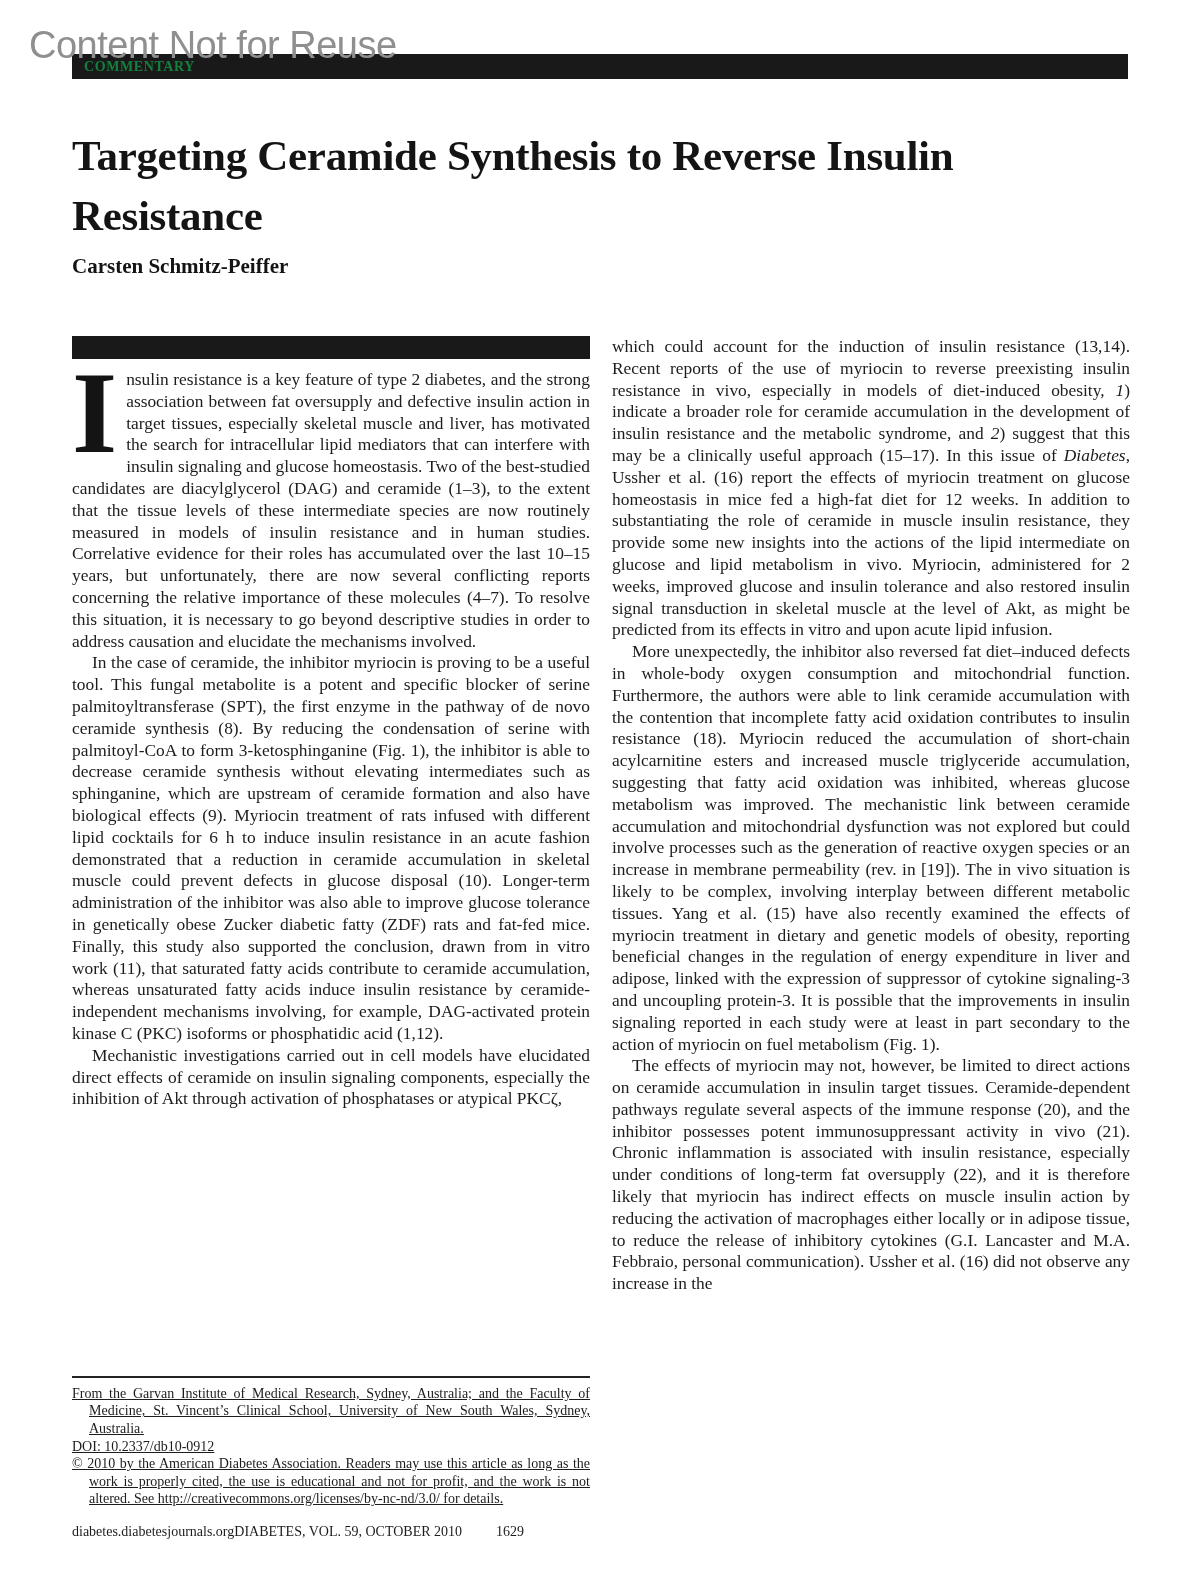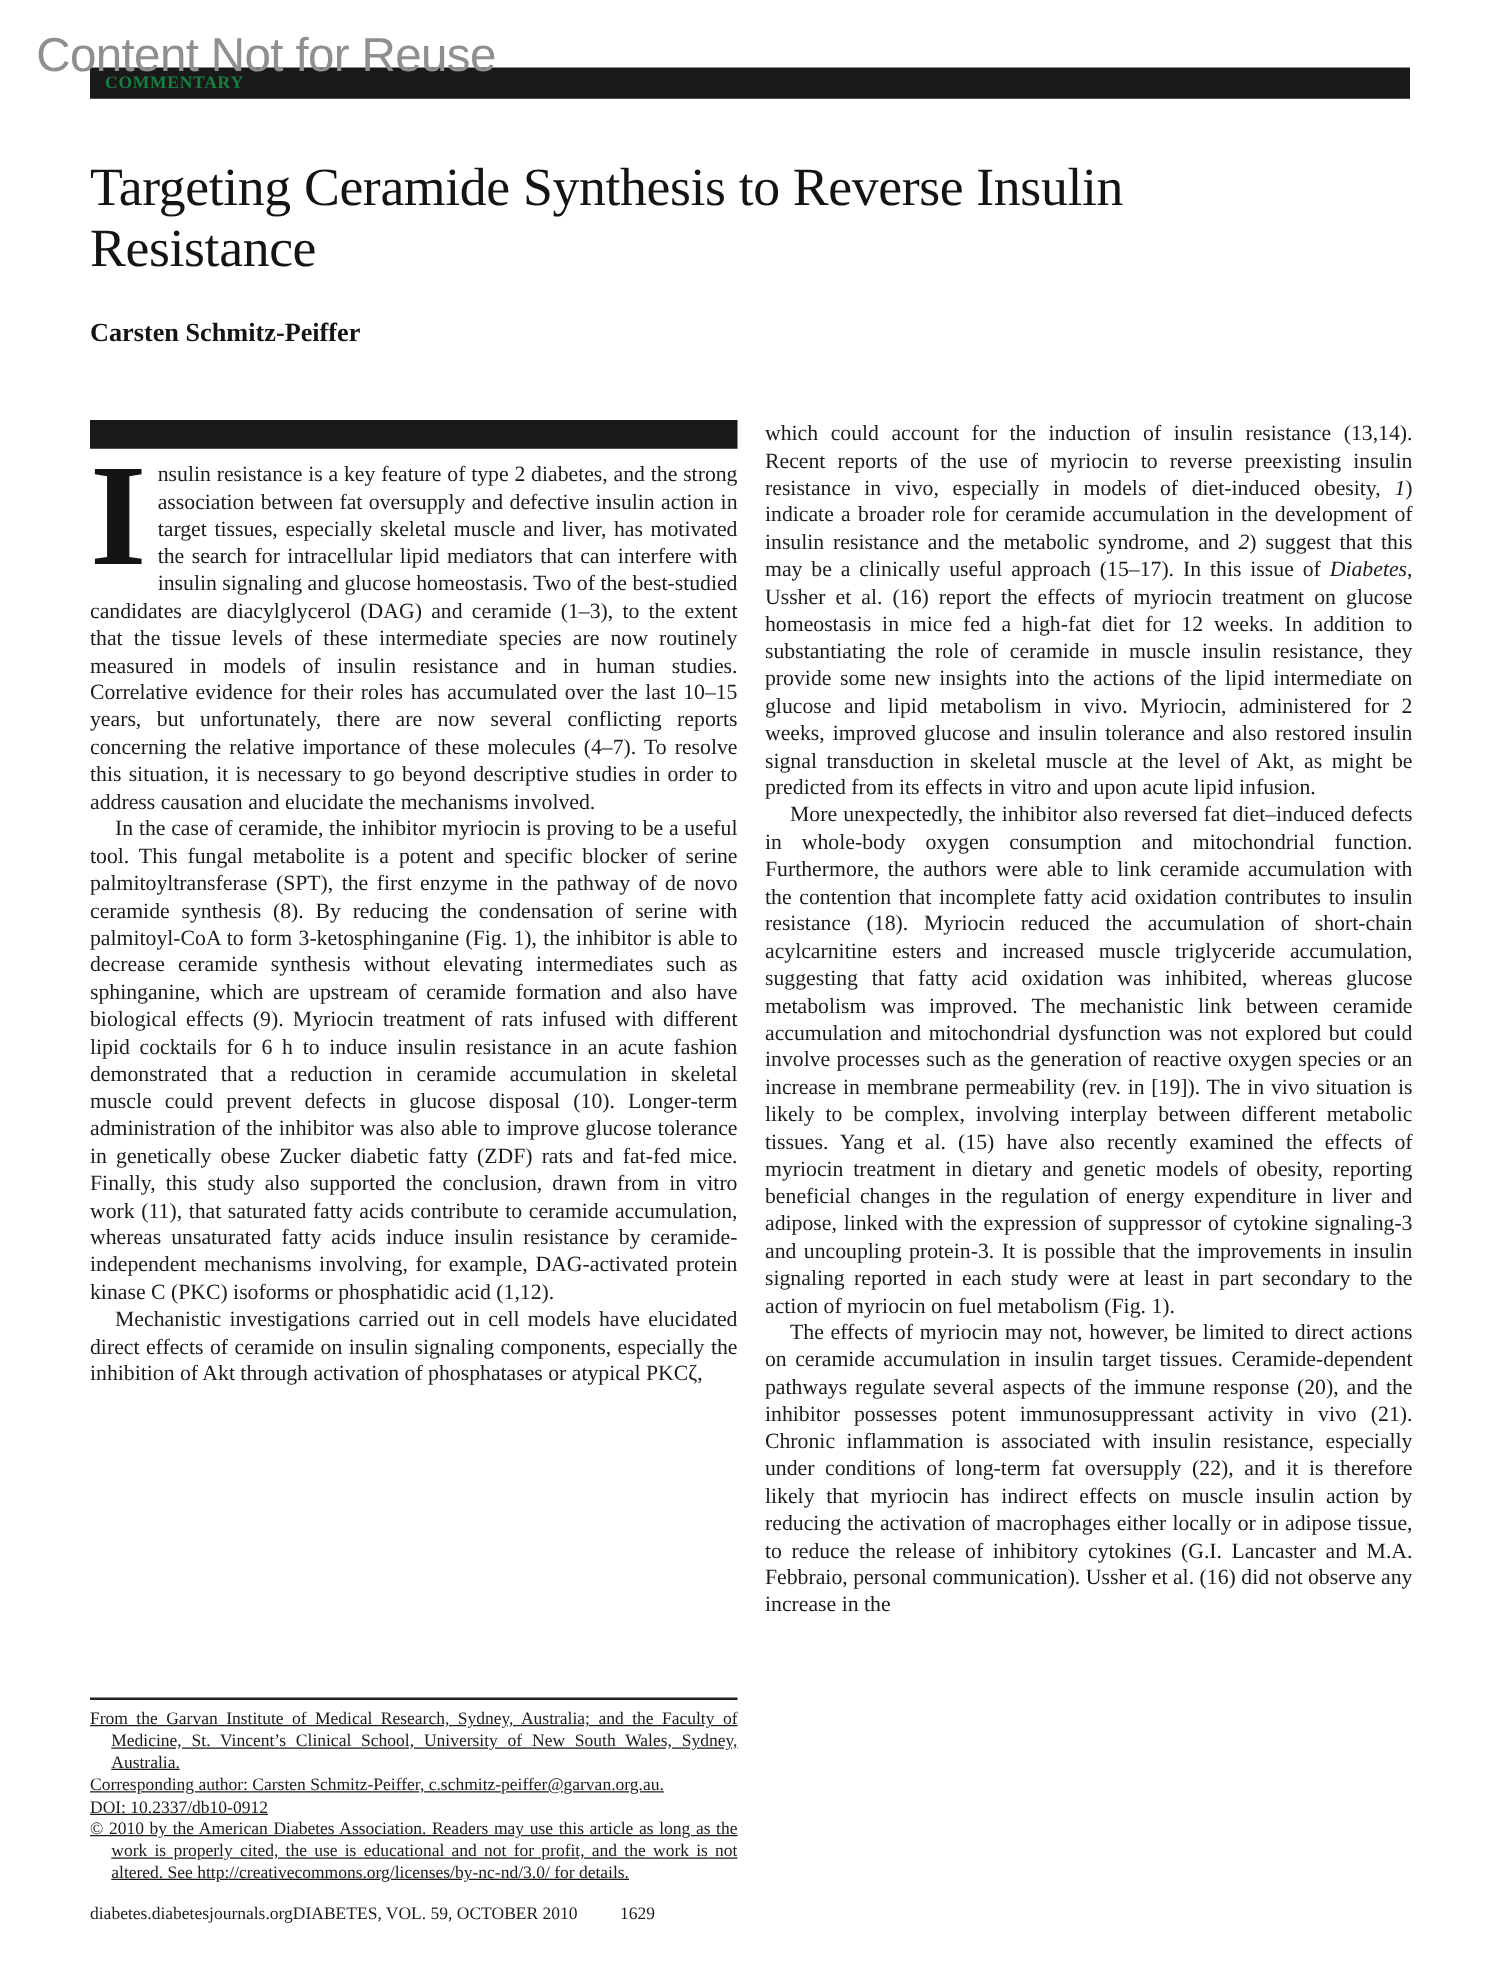--- a/index.html
+++ b/index.html
@@ -17,21 +17,21 @@
     position:absolute;left:72px;top:54px;width:1056px;height:25px;
     background:#191919;z-index:2;display:flex;align-items:center;
     box-sizing:border-box;padding-left:12px;
   }
   .kicker{
     color:#15803d;font-family:Liberation Serif, serif;
     font-weight:bold;font-size:14px;letter-spacing:0.6px;
   }
   .title{
     position:absolute;left:72px;top:97px;width:930px;
-    font-size:43px;font-weight:normal;line-height:49px;color:#141414;
+    font-size:43px;font-weight:bold;line-height:60px;color:#141414;
     letter-spacing:-0.3px;
   }
   .author{
     position:absolute;left:72px;top:210px;
     font-size:21px;font-weight:bold;color:#141414;margin-top:44px;
   }
   .columns{
     position:absolute;left:72px;top:336px;width:1058px;
     display:flex;gap:22px;
   }
@@ -82,21 +82,20 @@
     </p>
 
     <p class="indent">In the case of ceramide, the inhibitor myriocin is proving to be a useful tool. This fungal metabolite is a potent and specific blocker of serine palmitoyltransferase (SPT), the first enzyme in the pathway of de novo ceramide synthesis (8). By reducing the condensation of serine with palmitoyl-CoA to form 3-ketosphinganine (Fig. 1), the inhibitor is able to decrease ceramide synthesis without elevating intermediates such as sphinganine, which are upstream of ceramide formation and also have biological effects (9). Myriocin treatment of rats infused with different lipid cocktails for 6 h to induce insulin resistance in an acute fashion demonstrated that a reduction in ceramide accumulation in skeletal muscle could prevent defects in glucose disposal (10). Longer-term administration of the inhibitor was also able to improve glucose tolerance in genetically obese Zucker diabetic fatty (ZDF) rats and fat-fed mice. Finally, this study also supported the conclusion, drawn from in vitro work (11), that saturated fatty acids contribute to ceramide accumulation, whereas unsaturated fatty acids induce insulin resistance by ceramide-independent mechanisms involving, for example, DAG-activated protein kinase C (PKC) isoforms or phosphatidic acid (1,12).</p>
 
     <p class="indent">Mechanistic investigations carried out in cell models have elucidated direct effects of ceramide on insulin signaling components, especially the inhibition of Akt through activation of phosphatases or atypical PKCζ,</p>
 
     <div class="fn-group">
       <div class="fn-rule"></div>
       <div class="footnotes">
         <p class="fn-hang">From the Garvan Institute of Medical Research, Sydney, Australia; and the Faculty of Medicine, St. Vincent’s Clinical School, University of New South Wales, Sydney, Australia.</p>
-        <p class="fn-hang">Corresponding author: Carsten Schmitz-Peiffer, c.schmitz-peiffer@garvan.org.au.</p>
         <p class="fn-hang">DOI: 10.2337/db10-0912</p>
         <p class="fn-hang">© 2010 by the American Diabetes Association. Readers may use this article as long as the work is properly cited, the use is educational and not for profit, and the work is not altered. See http://creativecommons.org/licenses/by-nc-nd/3.0/ for details.</p>
       </div>
     </div>
   </div>
 
   <div class="col">
     <p><span>which could account for the induction of insulin resistance (13,14). Recent reports of the use of myriocin to reverse preexisting insulin resistance in vivo, especially in models of diet-induced obesity, </span><i>1</i><span>) indicate a broader role for ceramide accumulation in the development of insulin resistance and the metabolic syndrome, and </span><i>2</i><span>) suggest that this may be a clinically useful approach (15–17). In this issue of </span><i>Diabetes</i><span>, Ussher et al. (16) report the effects of myriocin treatment on glucose homeostasis in mice fed a high-fat diet for 12 weeks. In addition to substantiating the role of ceramide in muscle insulin resistance, they provide some new insights into the actions of the lipid intermediate on glucose and lipid metabolism in vivo. Myriocin, administered for 2 weeks, improved glucose and insulin tolerance and also restored insulin signal transduction in skeletal muscle at the level of Akt, as might be predicted from its effects in vitro and upon acute lipid infusion.</span></p>
 
     <p class="indent">More unexpectedly, the inhibitor also reversed fat diet–induced defects in whole-body oxygen consumption and mitochondrial function. Furthermore, the authors were able to link ceramide accumulation with the contention that incomplete fatty acid oxidation contributes to insulin resistance (18). Myriocin reduced the accumulation of short-chain acylcarnitine esters and increased muscle triglyceride accumulation, suggesting that fatty acid oxidation was inhibited, whereas glucose metabolism was improved. The mechanistic link between ceramide accumulation and mitochondrial dysfunction was not explored but could involve processes such as the generation of reactive oxygen species or an increase in membrane permeability (rev. in [19]). The in vivo situation is likely to be complex, involving interplay between different metabolic tissues. Yang et al. (15) have also recently examined the effects of myriocin treatment in dietary and genetic models of obesity, reporting beneficial changes in the regulation of energy expenditure in liver and adipose, linked with the expression of suppressor of cytokine signaling-3 and uncoupling protein-3. It is possible that the improvements in insulin signaling reported in each study were at least in part secondary to the action of myriocin on fuel metabolism (Fig. 1).</p>

